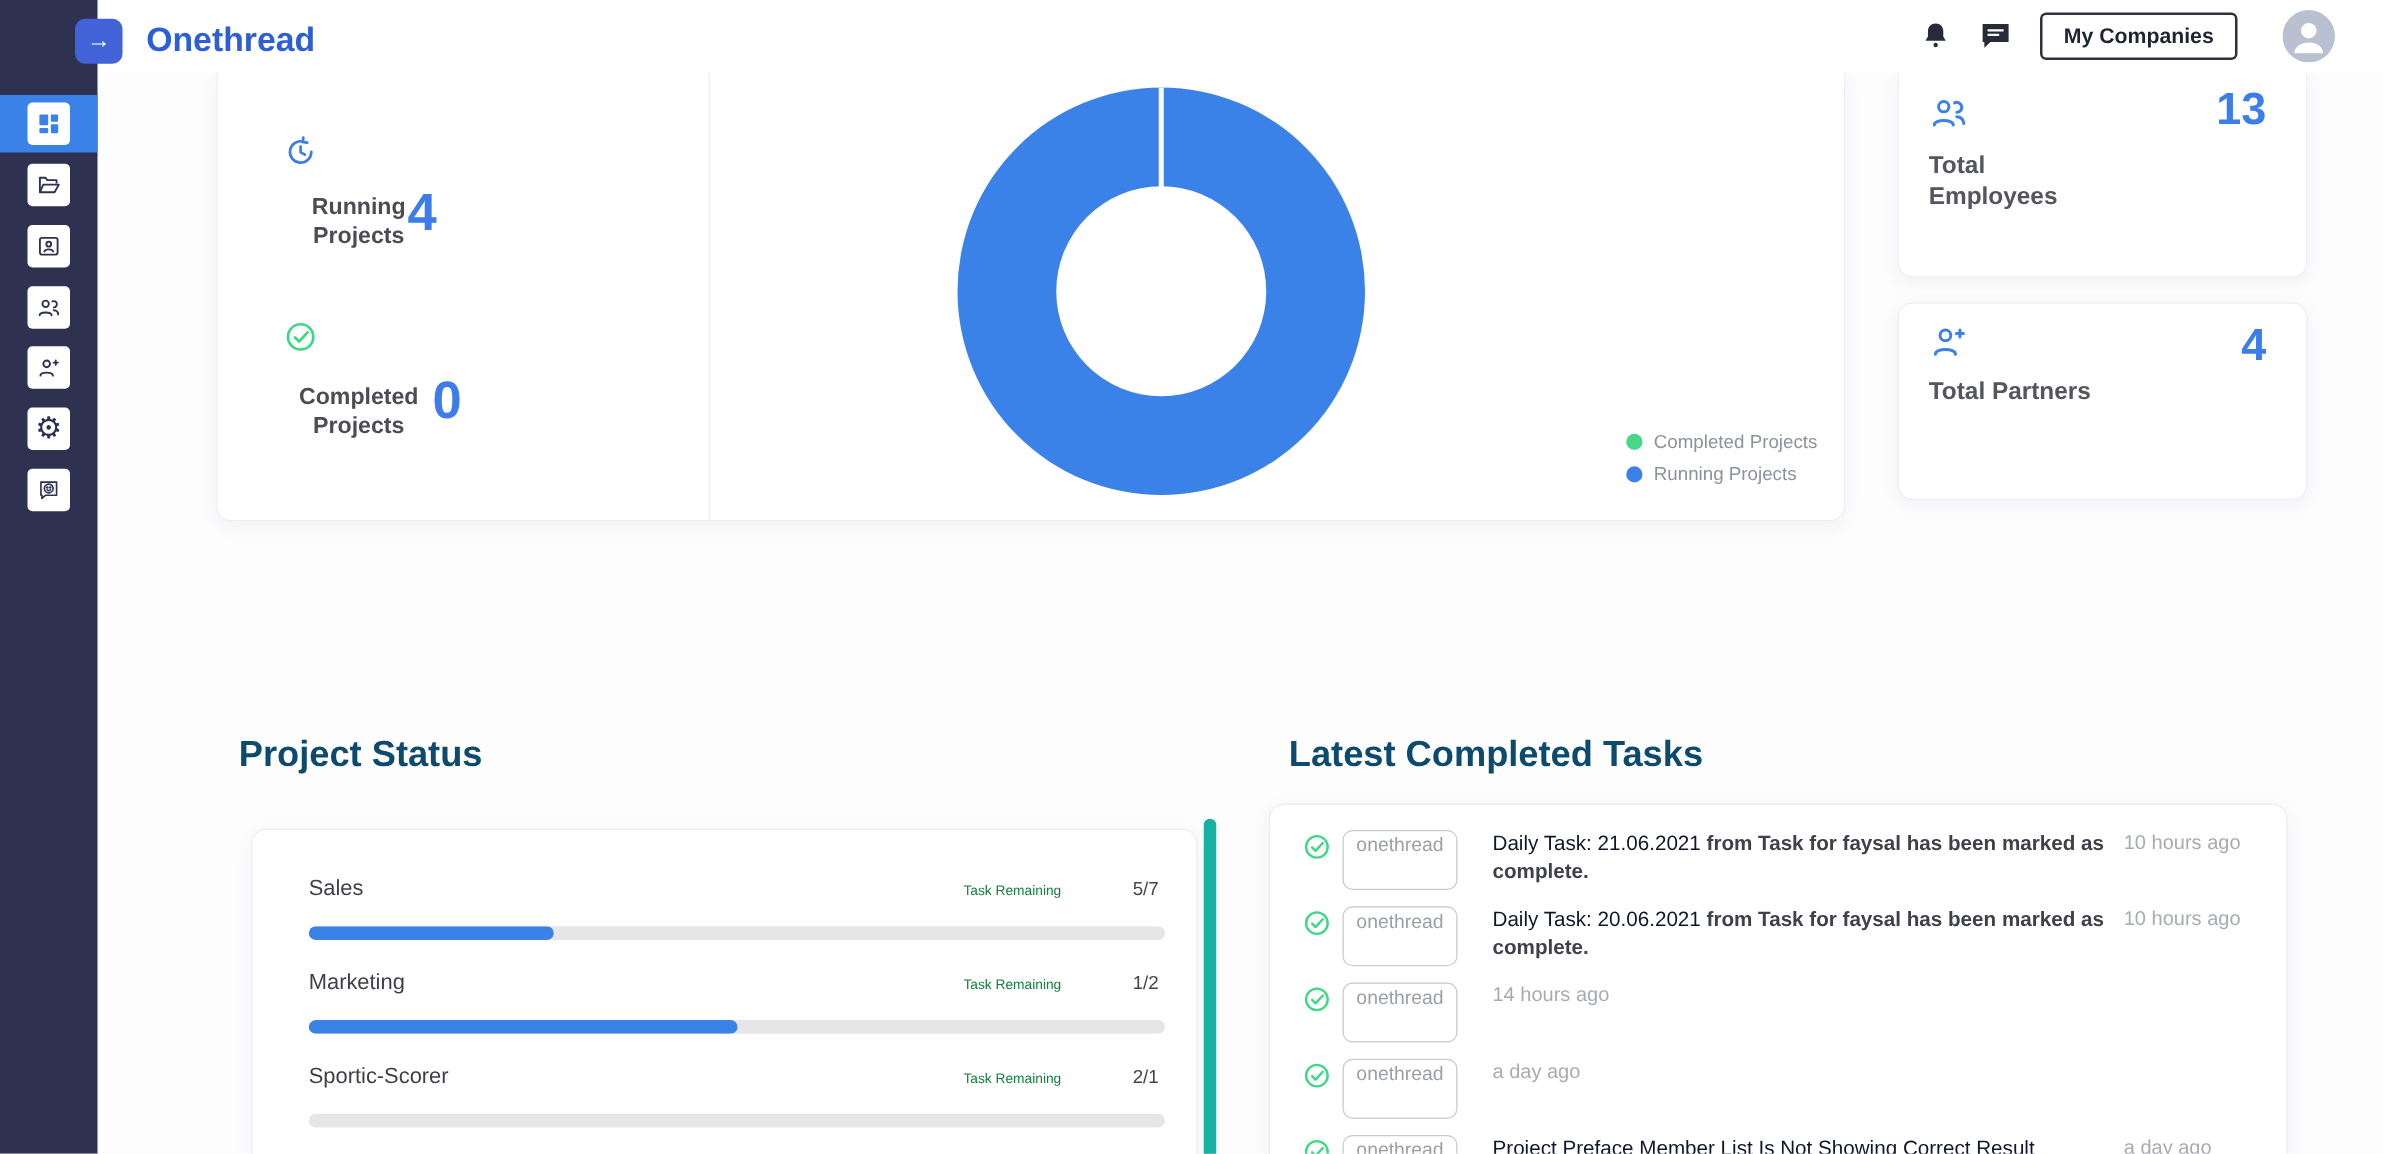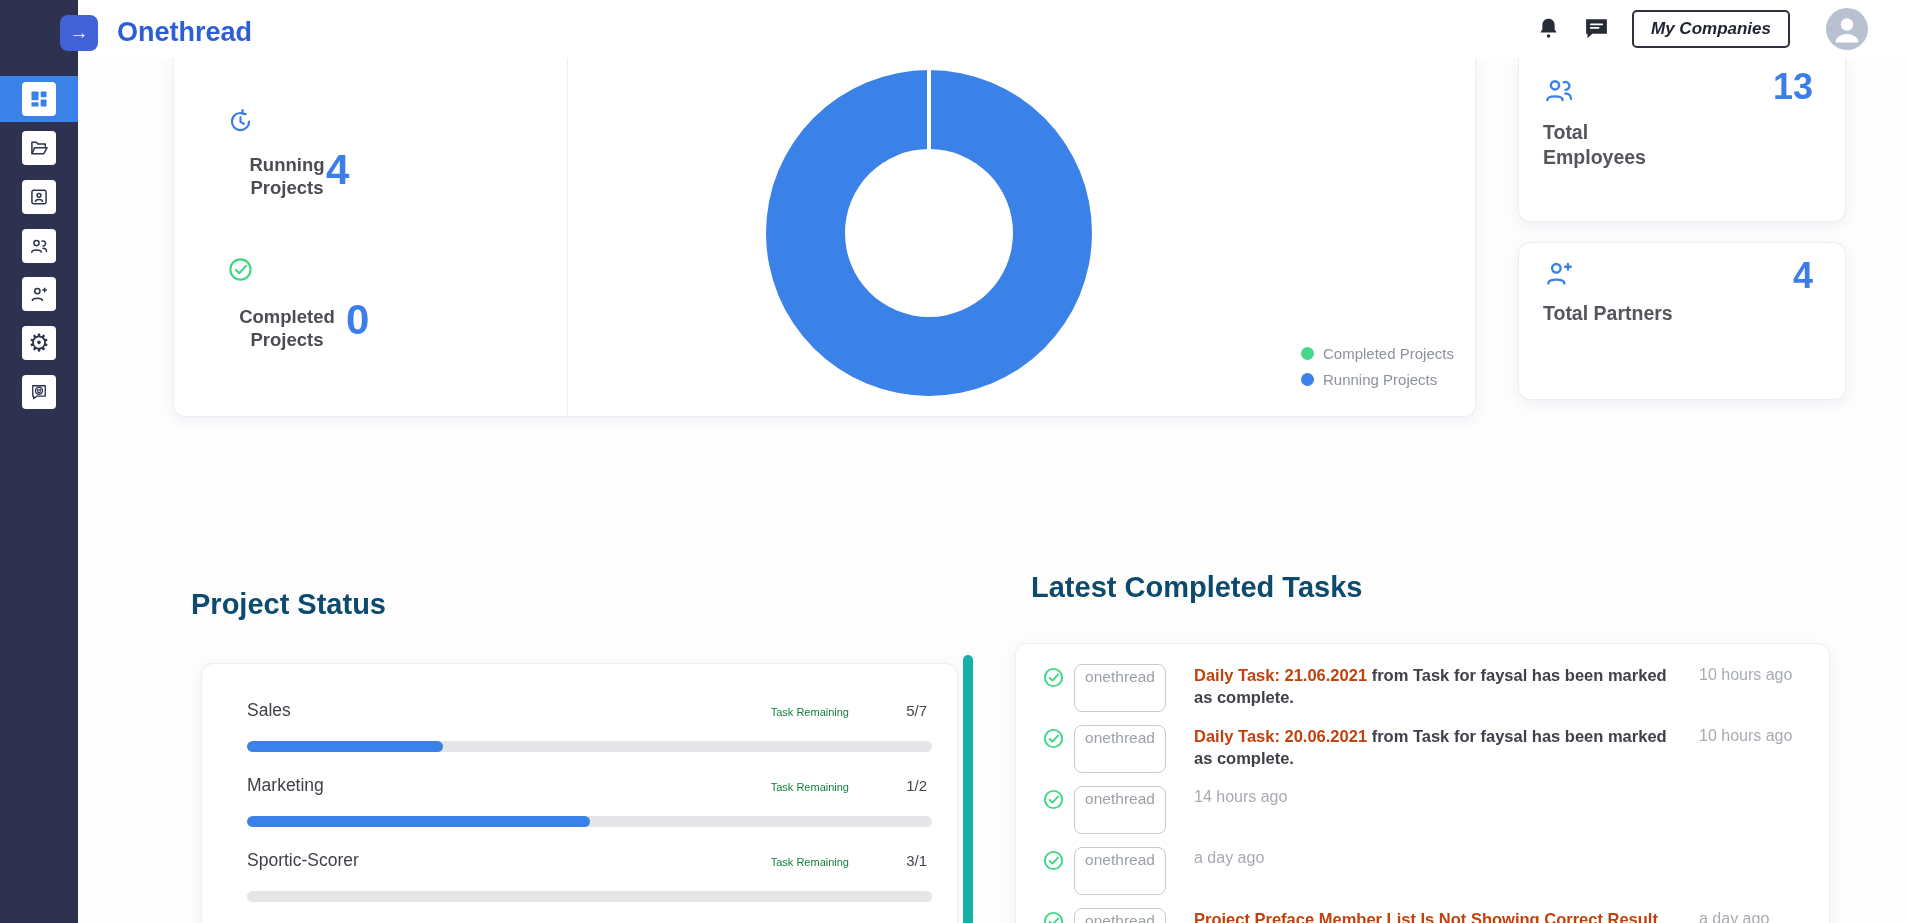--- a/index.html
+++ b/index.html
@@ -16,21 +16,21 @@
   .icon-box svg { display:block; }
   .gear-glyph { font-size:24px; line-height:1; color:#2e3150; }
   
   .header { position:absolute; left:78px; top:0; right:0; height:58px; background:#fff; z-index:4; }
   .toggle-btn { position:absolute; left:60px; top:15px; width:38px; height:36px; background:#4263d7; border:none; border-radius:8px;
     color:#fff; font-size:19px; font-weight:700; cursor:pointer; z-index:6; display:flex; align-items:center; justify-content:center; }
   .brand { position:absolute; left:117px; top:17px; font-size:27px; font-weight:700; color:#2c5ed6; z-index:6; }
   .hdr-right { position:absolute; right:38px; top:0; height:58px; display:flex; align-items:center; gap:22px; z-index:6; }
   .hdr-icon { cursor:pointer; display:flex; align-items:center; }
   .companies-btn { height:38px; padding:0 17px; background:#fff; border:2px solid #2e3140; border-radius:5px;
-    font-family:inherit; font-size:17px; font-weight:600; color:#1f2430; cursor:pointer;font-style:italic; }
+    font-family:inherit; font-size:17px; font-weight:600; color:#1f2430; cursor:pointer; }
   .avatar { width:42px; height:42px; cursor:pointer; margin-left:14px; }
   
   .card { position:absolute; background:#fff; border:1px solid #ededf2; box-shadow:0 4px 14px rgba(40,50,90,.06); }
   .main-card { left:173px; top:58px; width:1303px; height:359px; border-top:none; border-radius:0 0 12px 12px;text-align:center; }
   .v-divider { position:absolute; left:393px; top:0; bottom:0; width:1px; background:#ececf1; }
   .stat-block { position:absolute; left:48px; width:130px; }
   .stat-label { font-size:18.5px; line-height:23px; font-weight:700; color:#4b4c54; }
   .big-num { position:absolute; font-size:42px; font-weight:700; color:#3d7de9; }
   
   .donut-wrap { position:absolute; left:592px; top:12px; width:326px; height:326px; }
@@ -60,21 +60,21 @@
   .bar-track { margin-top:20px; width:685px; height:11px; background:#e6e6e8; border-radius:6px; overflow:hidden; }
   .bar-fill { height:100%; background:#3b82e8; border-radius:6px; }
   .teal-scroll { position:absolute; left:963px; top:655px; width:10px; height:300px; background:#15b1a2; border-radius:6px; cursor:pointer; }
   
   .tasks-card { left:1015px; top:643px; width:815px; height:312px; border-radius:12px; padding:20px 30px 0 26px; }
   .task-row { display:grid; grid-template-columns:32px 120px 505px 1fr; align-items:start; margin-bottom:13px; }
   .task-check { padding-top:2px; }
   .task-badge { width:92px; height:48px; border:1.5px solid #c9c9ce; border-radius:8px; text-align:center;
     font-size:15.5px; color:#9ba0a8; padding-top:3px; }
   .task-text { font-size:16.5px; line-height:22px; color:#3f4049; font-weight:600; padding-right:14px; }
-  .task-link { color:#c2410c; font-weight:700; text-decoration:none; cursor:pointer; }
+  .task-link { color:#0f172a; font-weight:400; text-decoration:none; cursor:pointer; }
   .task-time { font-size:16px; line-height:22px; color:#a7abb2; }
 </style>
 </head>
 <body>
 
 <nav class="sidebar">
   <div class="side-item active" style="top:76px">
     <span class="icon-box">
       <svg width="20" height="20" viewBox="0 0 24 24" fill="#3b82e8">
         <rect x="3" y="3" width="8.5" height="10.5" rx="1"></rect>
@@ -252,31 +252,31 @@
       <span class="proj-remain-val">1/2</span>
     </div>
     <div class="bar-track">
       <div class="bar-fill" style="width: 50%;"></div>
     </div>
   </div>
   <div class="proj-row">
     <div class="proj-head">
       <span class="proj-name">Sportic-Scorer</span>
       <span class="proj-remain-label">Task Remaining</span>
-      <span class="proj-remain-val">3/1</span>
+      <span class="proj-remain-val">2/1</span>
     </div>
     <div class="bar-track">
       <div class="bar-fill" style="width: 0%;"></div>
     </div>
   </div>
 </section>
 
 <div class="teal-scroll"></div>
 
-<h2 class="section-h" style="left:1031px;top:571px">Latest Completed Tasks</h2>
+<h2 class="section-h" style="left:1031px;top:588px">Latest Completed Tasks</h2>
 
 <section class="card tasks-card">
 
   <div class="task-row">
     <span class="task-check">
       <svg width="23" height="23" viewBox="0 0 24 24" fill="none" stroke="#3ed884" stroke-width="2" stroke-linecap="round" stroke-linejoin="round">
         <circle cx="12" cy="12" r="9"></circle>
           <path d="M8 12.4l2.9 2.9 6-6.5"></path>
       </svg>
     </span>

